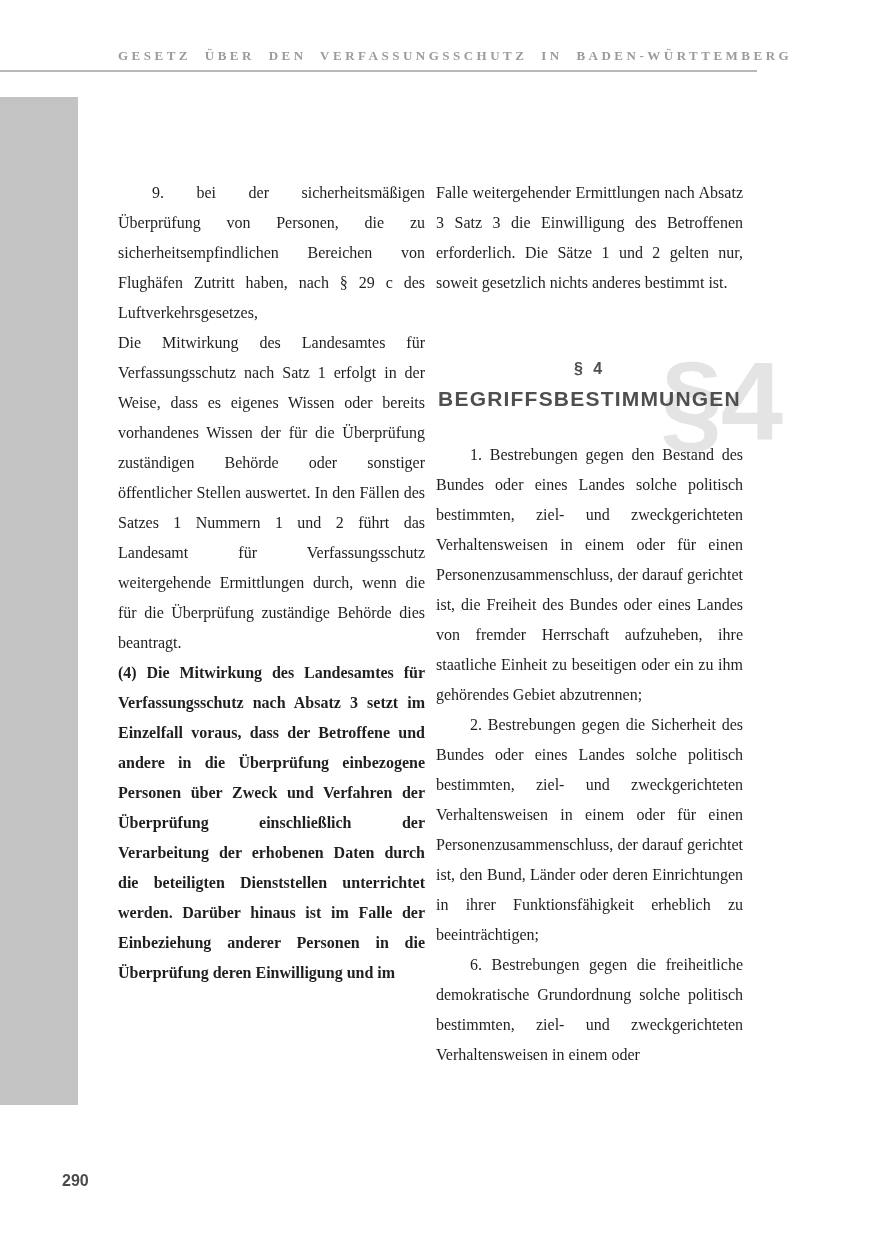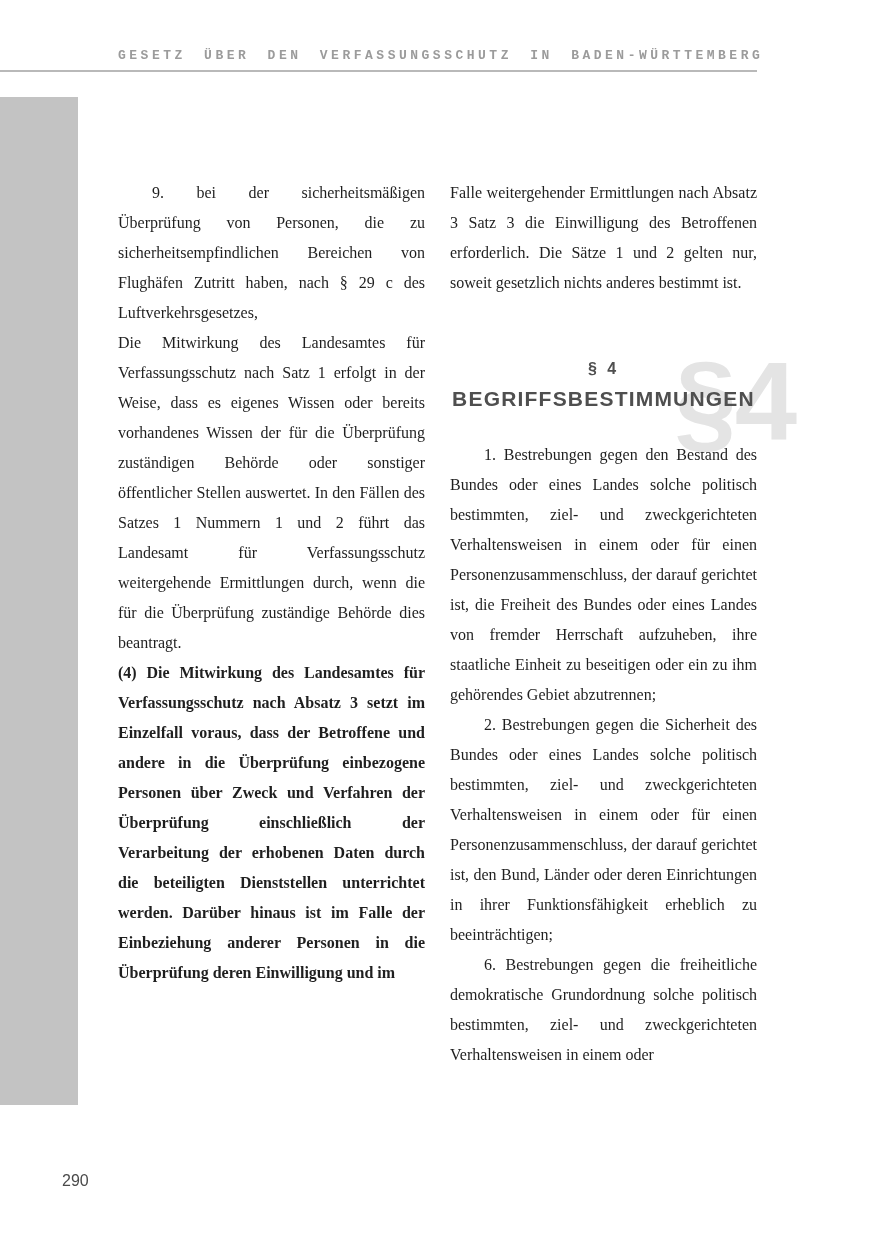--- a/index.html
+++ b/index.html
@@ -13,21 +13,21 @@
     height: 1241px;
     overflow: hidden;
     font-family: "Liberation Serif", serif;
   }
 
   
   .header-title {
     position: absolute;
     left: 118px;
     top: 48px;
-    font-family: Liberation Mono, monospace;
+    font-family: Liberation Serif, serif;
     font-size: 13px;
     font-weight: bold;
     letter-spacing: 3.5px;
     word-spacing: 7px;
     color: #9b9b9b;
     white-space: nowrap;
   }
   .header-rule {
     position: absolute;
     left: 0;
@@ -47,21 +47,21 @@
     background: #c3c3c3;
   }
 
   
   .content {
     position: absolute;
     left: 118px;
     top: 178px;
     width: 639px;
     display: flex;
-    gap: 25px;
+    gap: 11px;
   }
   .col {
     width: 307px;
     font-family: "Liberation Serif", serif;
     font-size: 16px;
     line-height: 30px;
     color: #1f1f1f;
     text-align: justify;
   }
   .col p { margin: 0; }
@@ -106,21 +106,21 @@
     pointer-events: none;
   }
 
   
   .page-number {
     position: absolute;
     left: 62px;
     top: 1172px;
     font-family: "Liberation Sans", sans-serif;
     font-size: 16px;
-    font-weight: normal;
+    font-weight: bold;
     color: #4a4a4a;
   }
 </style>
 </head>
 <body>
 
 <div class="header-title">GESETZ ÜBER DEN VERFASSUNGSSCHUTZ IN BADEN-WÜRTTEMBERG</div>
 <div class="header-rule"></div>
 
 <div class="side-strip"></div>

